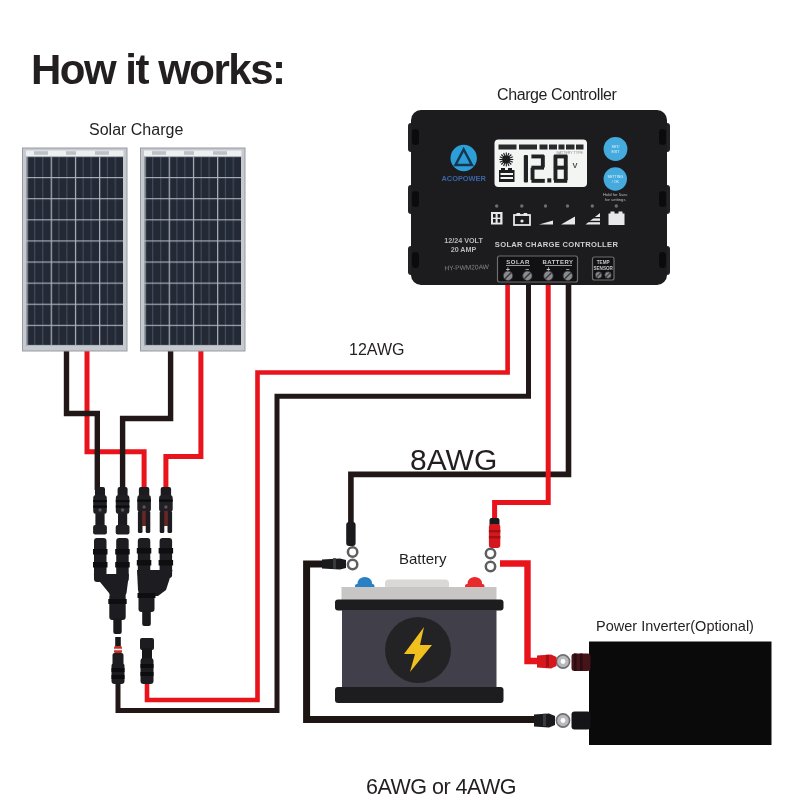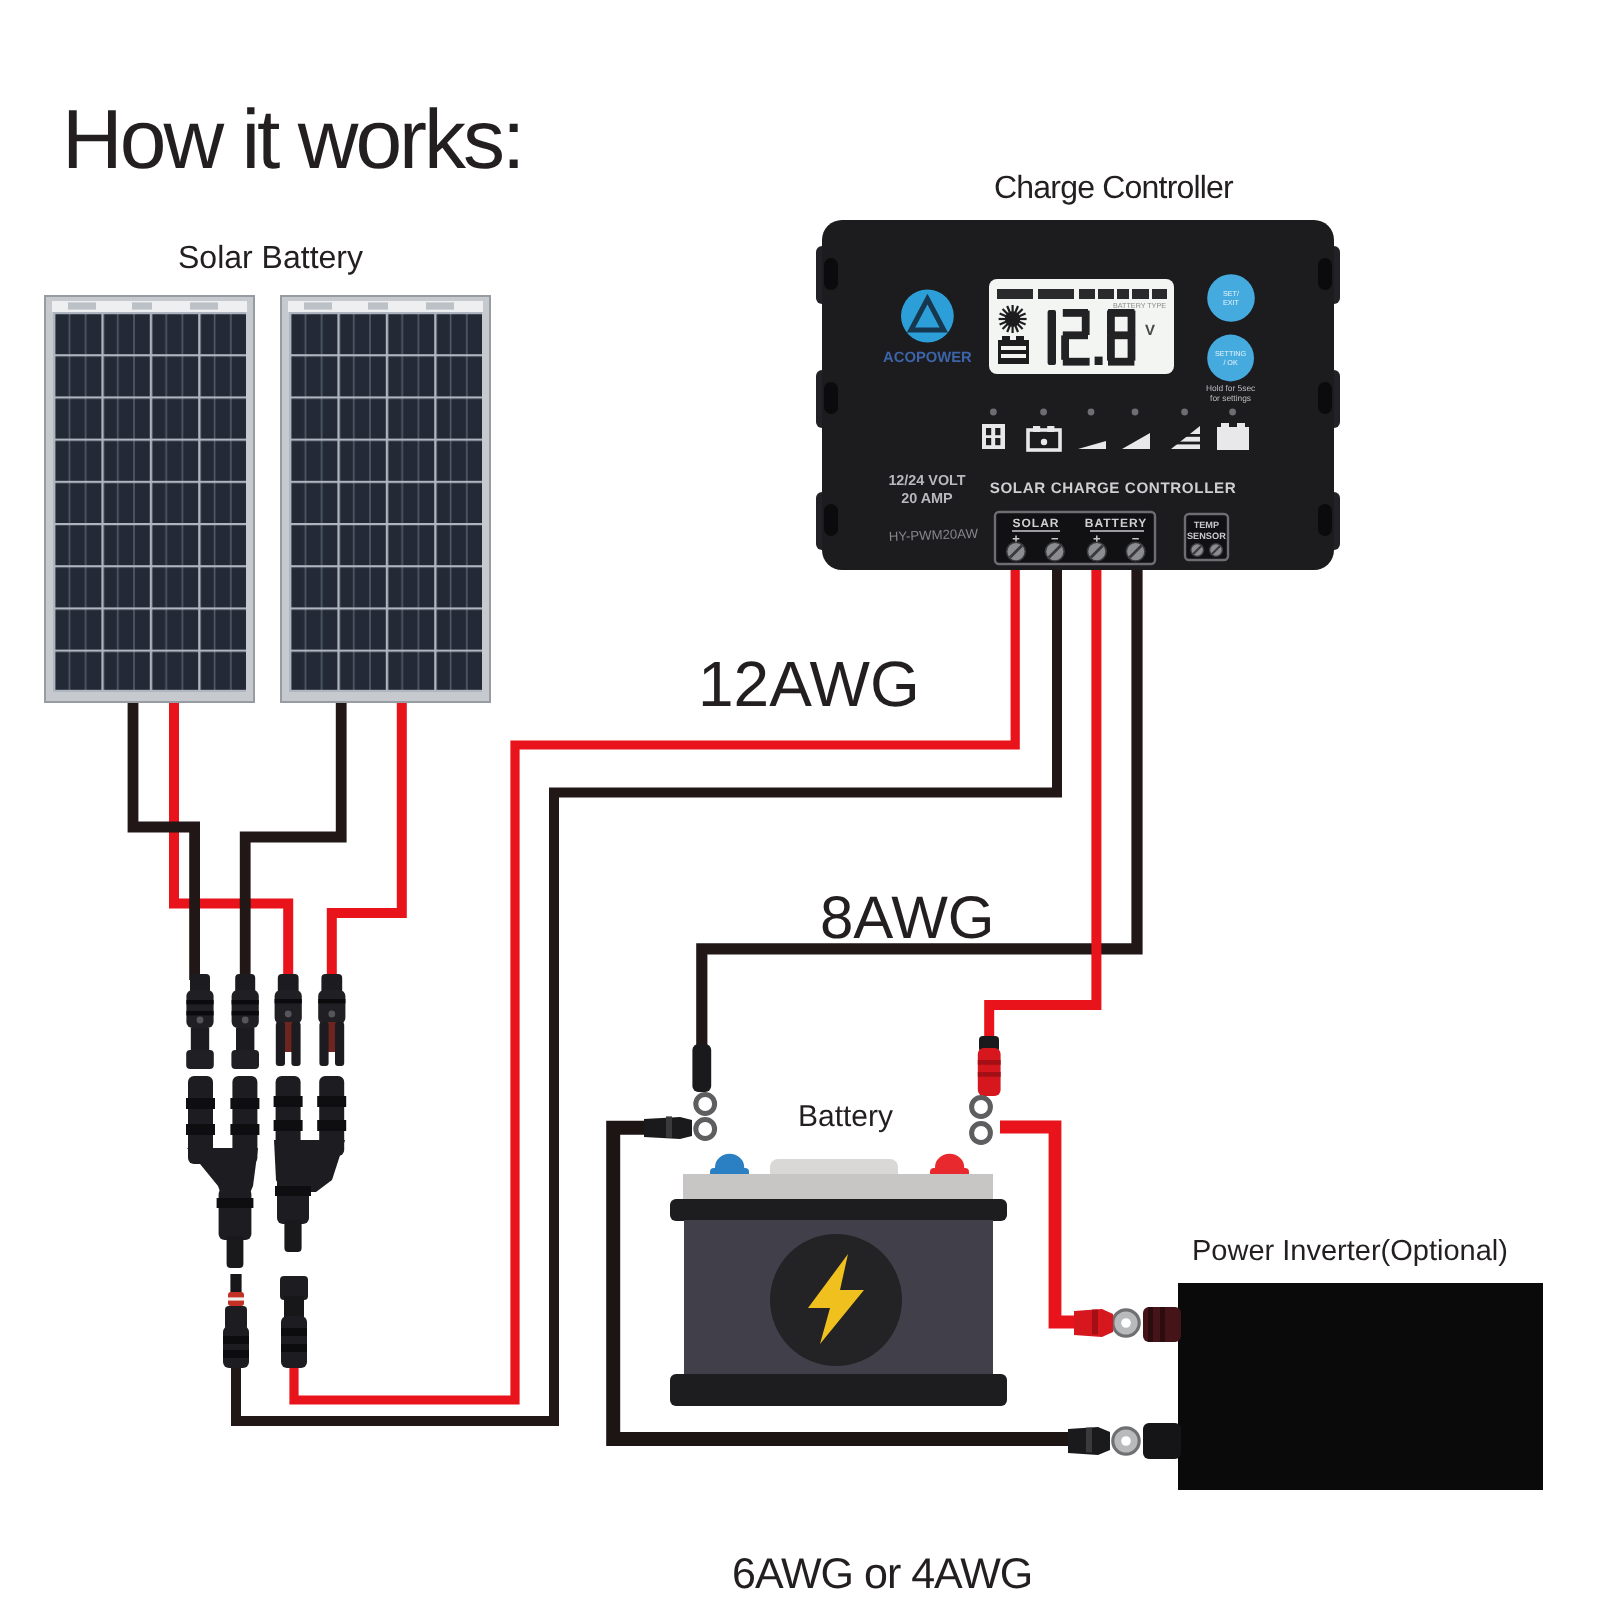--- a/index.html
+++ b/index.html
@@ -365,20 +365,20 @@
         <circle r="3.2" fill="#8b8c8f" stroke="#3a3a3c" stroke-width="0.7"></circle>
         <line x1="-2" y1="2" x2="2" y2="-2" stroke="#3a3a3c" stroke-width="1.1"></line>
       </g>
       <g transform="translate(200,165)">
         <circle r="3.2" fill="#8b8c8f" stroke="#3a3a3c" stroke-width="0.7"></circle>
         <line x1="-2" y1="2" x2="2" y2="-2" stroke="#3a3a3c" stroke-width="1.1"></line>
       </g>
     </svg>
   </div>
 
-  <div class="lbl" style="left:31px;top:46px;font-size:42px;font-weight:normal;letter-spacing:-1.5px;">How it works:</div>
-  <div class="lbl" style="left:89px;top:121px;font-size:16px;">Solar Battery</div>
+  <div class="lbl" style="left:31px;top:46px;font-size:42px;font-weight:bold;letter-spacing:-1.5px;">How it works:</div>
+  <div class="lbl" style="left:89px;top:121px;font-size:16px;">Solar Charge</div>
   <div class="lbl" style="left:497px;top:86px;font-size:16px;letter-spacing:-0.4px;">Charge Controller</div>
-  <div class="lbl" style="left:349px;top:324px;font-size:32px;">12AWG</div>
+  <div class="lbl" style="left:349px;top:341px;font-size:16px;">12AWG</div>
   <div class="lbl" style="left:410px;top:443px;font-size:30px;">8AWG</div>
   <div class="lbl" style="left:399px;top:550px;font-size:15px;">Battery</div>
   <div class="lbl" style="left:596px;top:618px;font-size:14.5px;text-align:center;">Power Inverter(Optional)</div>
   <div class="lbl" style="left:366px;top:727px;font-size:21.5px;letter-spacing:-0.5px;margin-top:48px;">6AWG or 4AWG</div>
 
 </body></html>

